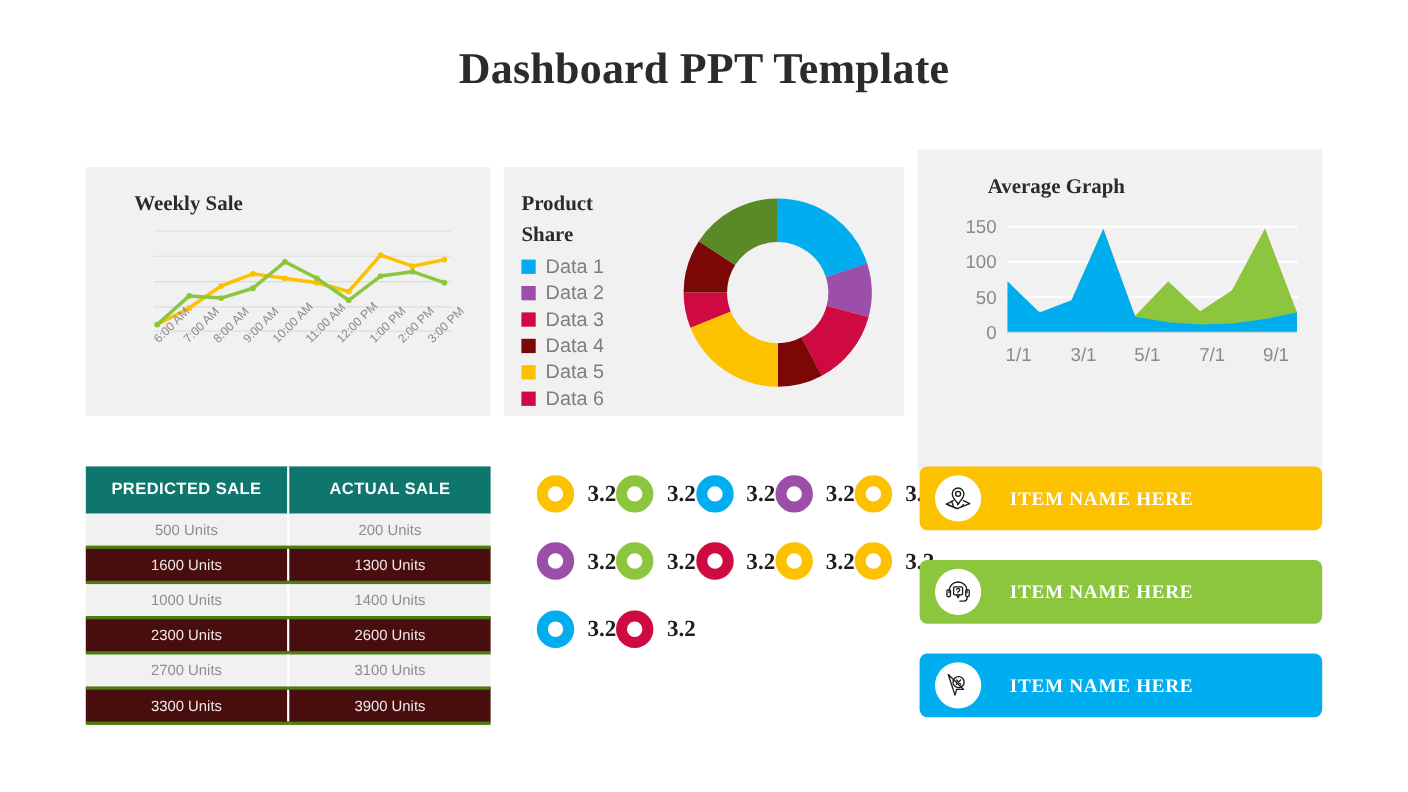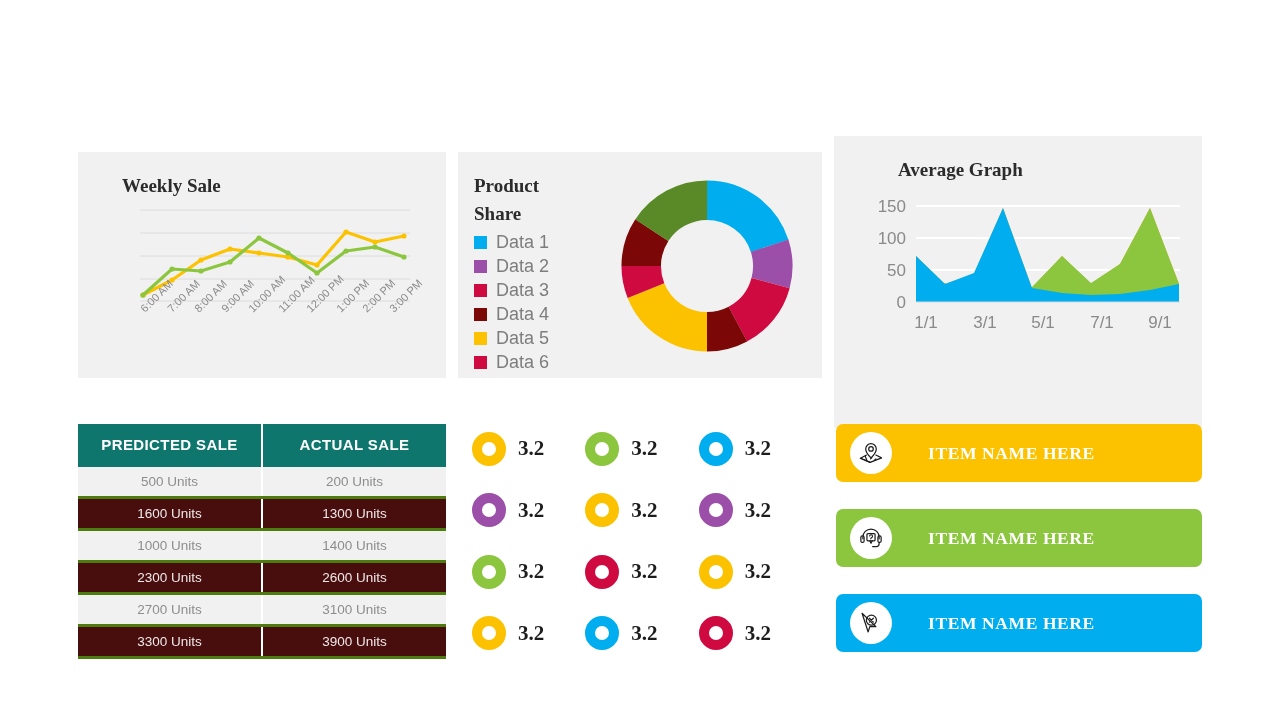--- a/index.html
+++ b/index.html
@@ -61,47 +61,48 @@
   #sales-table th:last-child{border-right:none;}
   #sales-table td{
     font-size:13.5px;text-align:center;padding:7px 4px;
     border-right:2px solid #ffffff;border-bottom:3px solid #4d7c0f;
   }
   #sales-table td:last-child{border-right:none;}
   #sales-table tr.row-light td{background:#f1f1f1;color:#8d8d8d;}
   #sales-table tr.row-dark  td{background:#480d0d;color:#f0e8e8;}
 
   
-  .metrics{position:absolute;left:472px;top:418px;width:340px;height:246px;
-    display:grid;grid-template-columns:repeat(3,1fr);grid-template-rows:repeat(4,1fr);}
+  .metrics{position:absolute;left:488px;top:418px;width:340px;height:246px;
+    display:grid;grid-template-columns:repeat(5,1fr);grid-template-rows:repeat(4,1fr);}
   .metric{display:flex;align-items:center;gap:12px;}
   .ring{width:34px;height:34px;border-radius:50%;border-width:10px;border-style:solid;
         box-sizing:border-box;flex:0 0 auto;}
   .metric-val{font-family:"Liberation Serif",serif;font-weight:bold;font-size:21px;color:#1d1d1d;}
 
   
   .items{position:absolute;left:836px;top:424px;width:366px;}
   .item-btn{
     position:relative;height:58px;border-radius:7px;margin-bottom:27px;
     display:flex;align-items:center;
   }
   .item-icon-circle{
     width:42px;height:42px;border-radius:50%;background:#ffffff;margin-left:14px;
     display:flex;align-items:center;justify-content:center;flex:0 0 auto;
   }
   .item-label{
-    margin-left:36px;color:#ffffff;font-family:"Liberation Serif",serif;
+    margin-left:26px;color:#ffffff;font-family:"Liberation Serif",serif;
     font-weight:bold;font-size:17.5px;letter-spacing:.6px;
   }
 </style>
 </head>
 <body>
 
 <div class="slide">
 
+  <div class="page-title">Dashboard PPT Template</div>
 
   <div class="card" id="card-weekly">
     <div class="card-title" id="title-weekly">Weekly Sale</div>
     <svg class="linechart" viewBox="0 0 270 95" preserveAspectRatio="none">
       <g>
         <line x1="0" y1="2" x2="270" y2="2" stroke="#dcdcdc" stroke-width="1"></line>
         <line x1="0" y1="25" x2="270" y2="25" stroke="#dcdcdc" stroke-width="1"></line>
         <line x1="0" y1="48" x2="270" y2="48" stroke="#dcdcdc" stroke-width="1"></line>
         <line x1="0" y1="71" x2="270" y2="71" stroke="#dcdcdc" stroke-width="1"></line>
         <line x1="0" y1="93" x2="270" y2="93" stroke="#dcdcdc" stroke-width="1"></line>

